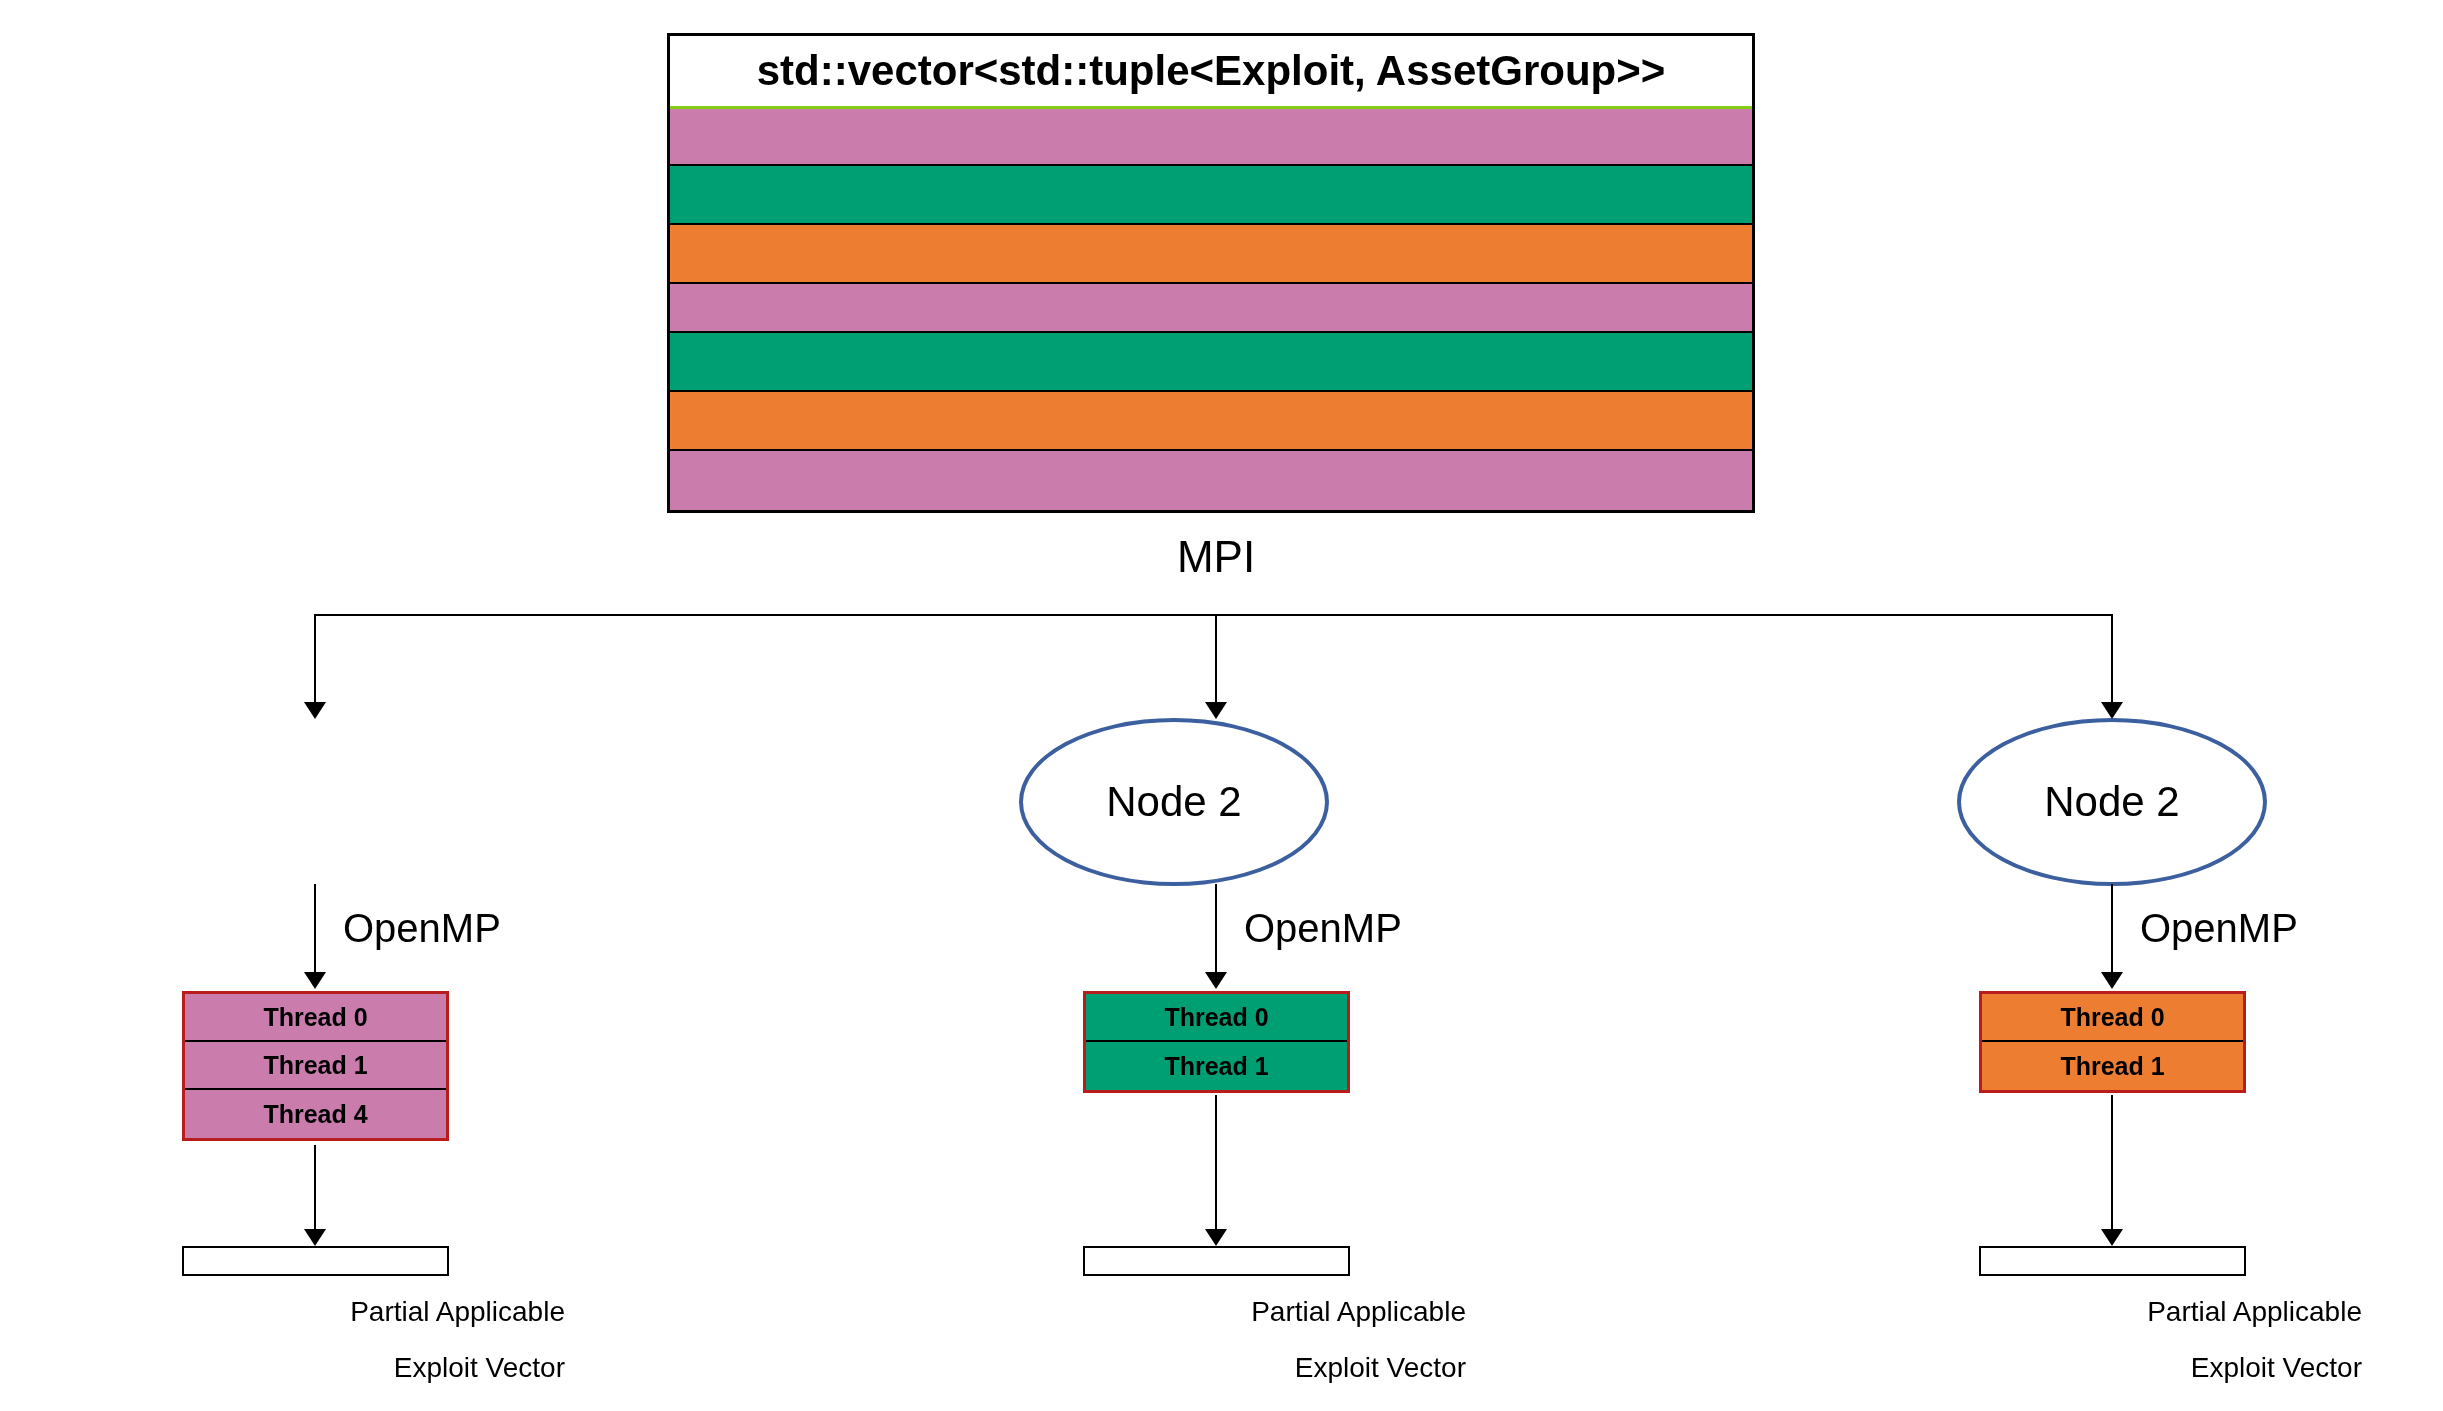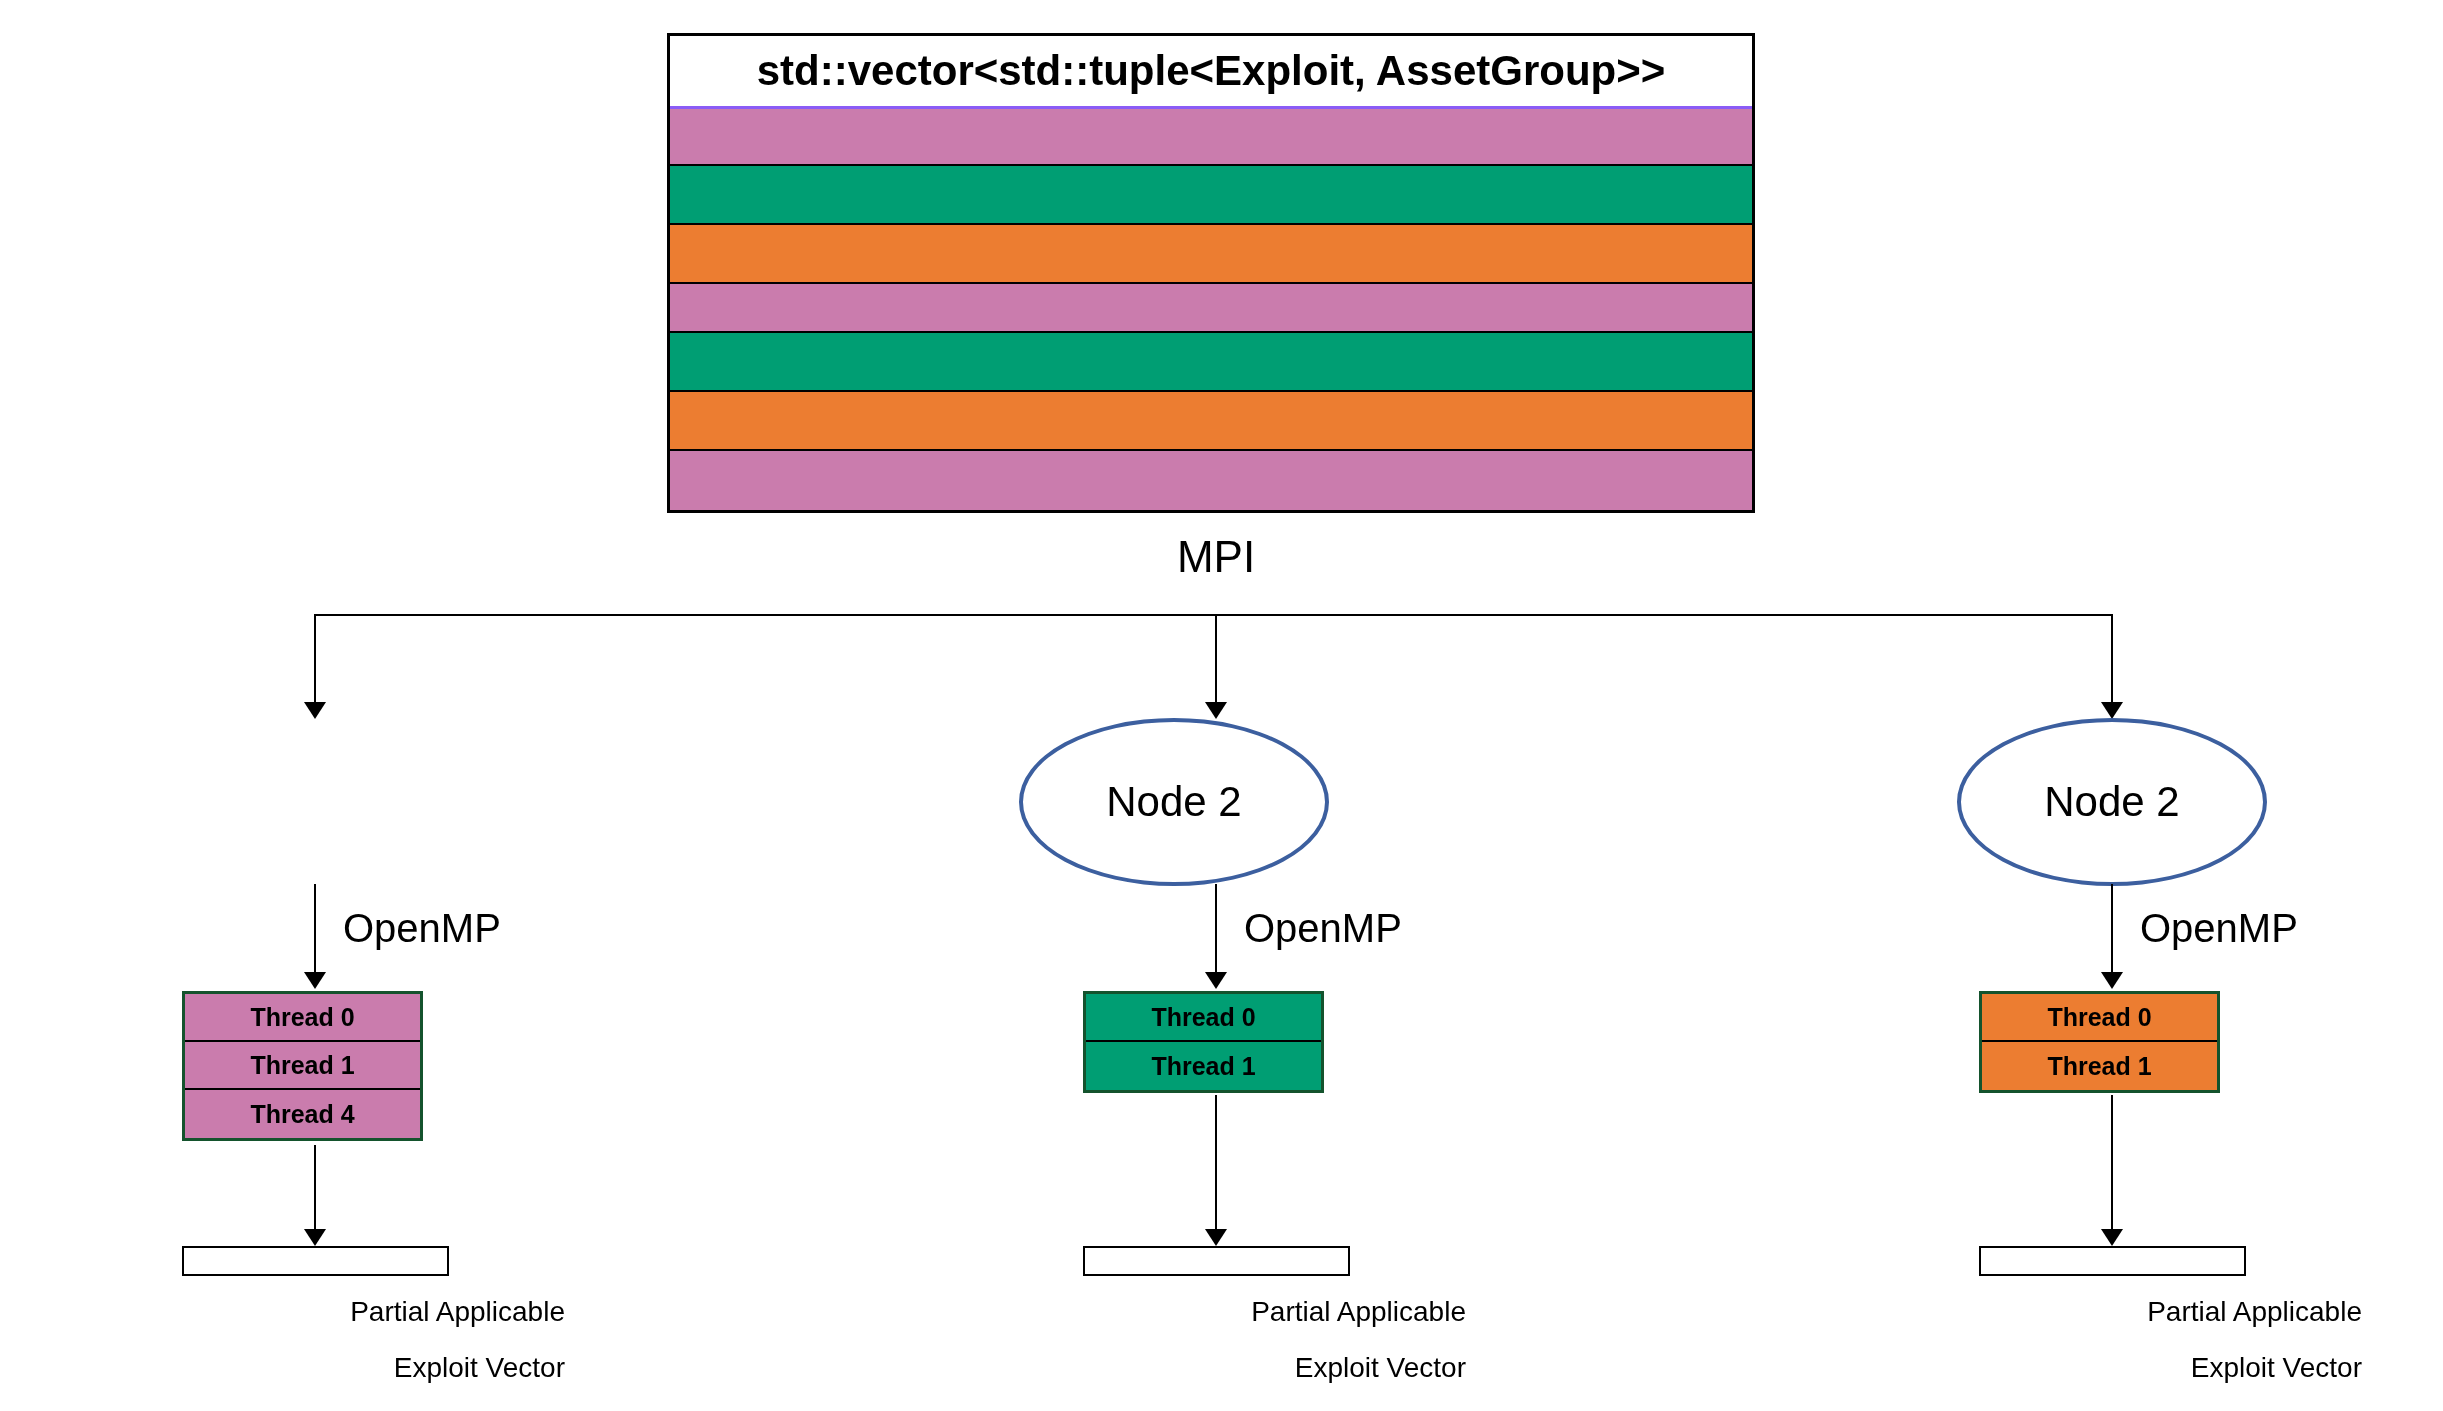--- a/index.html
+++ b/index.html
@@ -18,21 +18,21 @@
     position: absolute;
     left: 667px; top: 33px;
     width: 1088px; height: 480px;
     border: 3px solid #000;
     background: #fff;
     display: flex;
     flex-direction: column;
   }
   .vector-title {
     flex: 0 0 73px;
-    border-bottom: 3px solid #8b5cf6;
+    border-bottom: 3px solid #84cc16;
     background: #fff;
     display: flex; align-items: center; justify-content: center;
     font-size: 42px; font-weight: bold;
   }
   .stripe { flex: 1 1 0; border-bottom: 2px solid #000; }
   .stripe:last-child { border-bottom: none; }
   .st1 { flex-grow: 56; } .st2 { flex-grow: 58; } .st3 { flex-grow: 58; }
   .st4 { flex-grow: 48; } .st5 { flex-grow: 58; } .st6 { flex-grow: 58; }
   .st7 { flex-grow: 60; }
   .stripe[data-color="pink"]   { background: var(--pink, #CA7CAD); }
@@ -73,22 +73,22 @@
     border: 4px solid var(--node-stroke, #3C5F9F);
     border-radius: 50%;
     background: #fff;
     display: flex; align-items: center; justify-content: center;
     font-size: 42px;
   }
 
   
   .thread-box {
     position: absolute;
-    width: 241px;
-    border: 3px solid #14532d;
+    width: 267px;
+    border: 3px solid #b91c1c;
   }
   .thread-box[data-color="pink"]   { background: var(--pink, #CA7CAD); }
   .thread-box[data-color="green"]  { background: var(--green, #009E73); }
   .thread-box[data-color="orange"] { background: var(--orange, #EC7D31); }
   .thread-row {
     height: 48px;
     border-bottom: 2px solid #000;
     display: flex; align-items: center; justify-content: center;
     font-size: 25px; font-weight: bold;
   }

